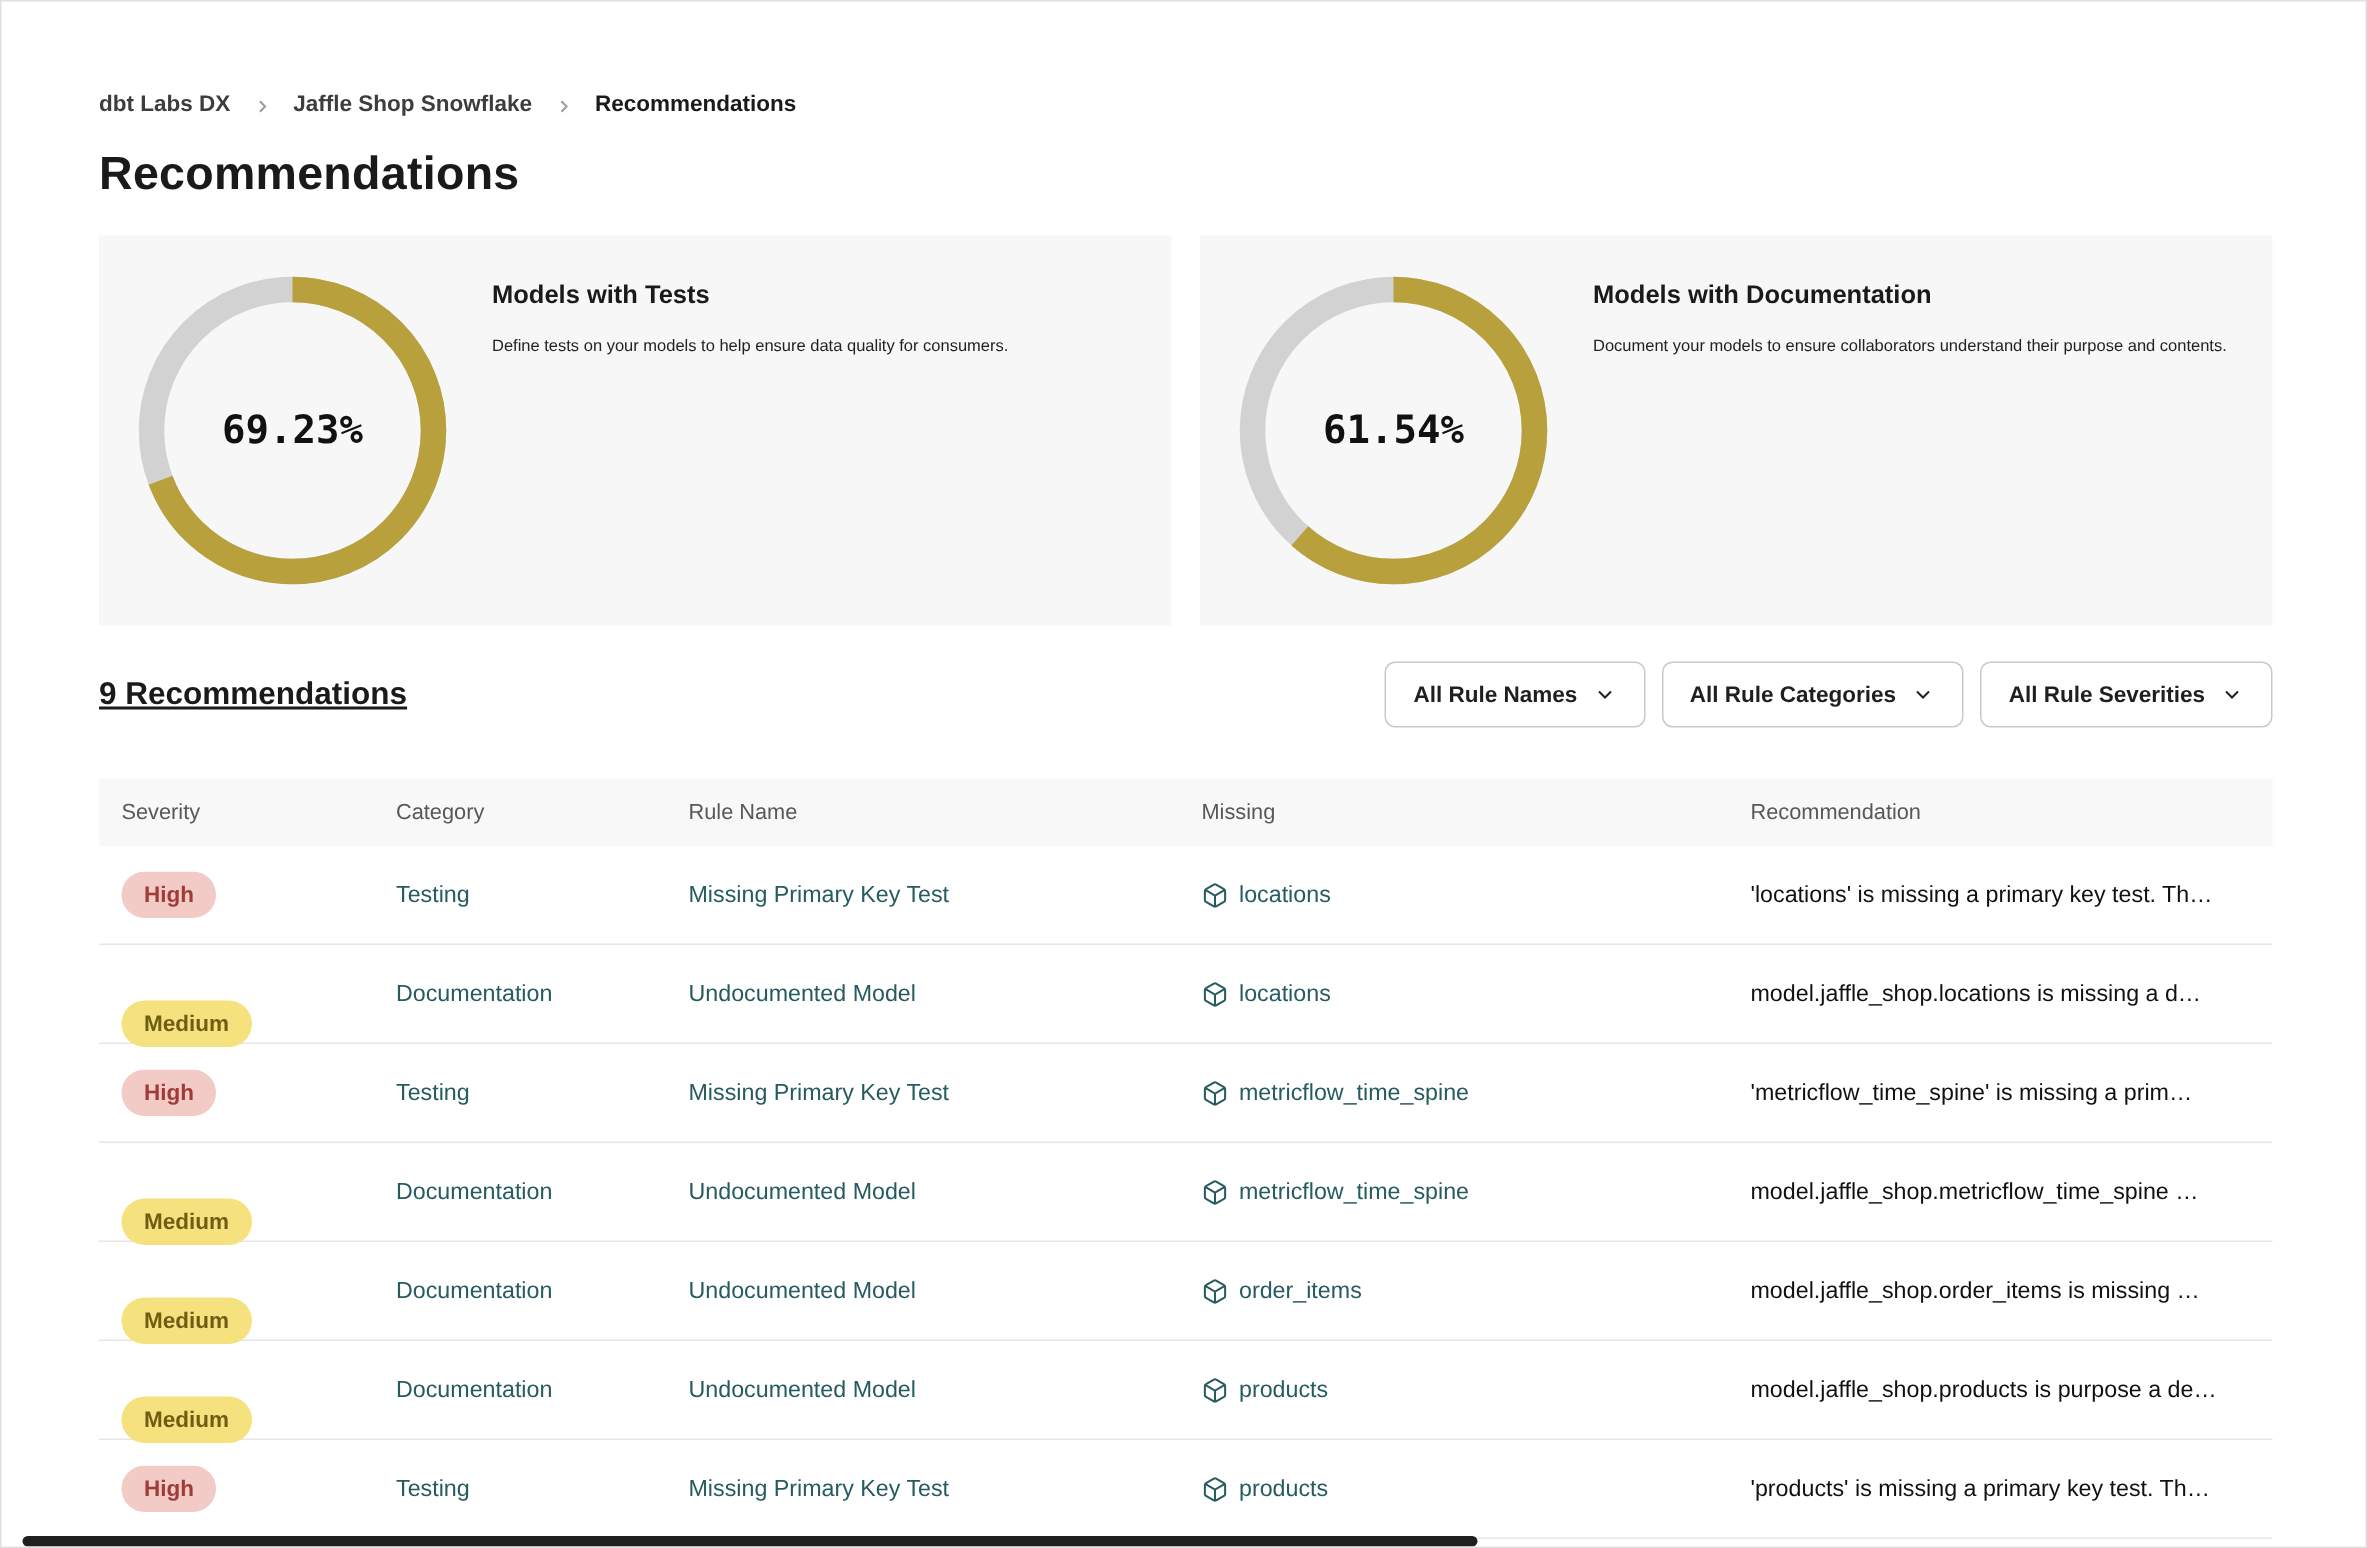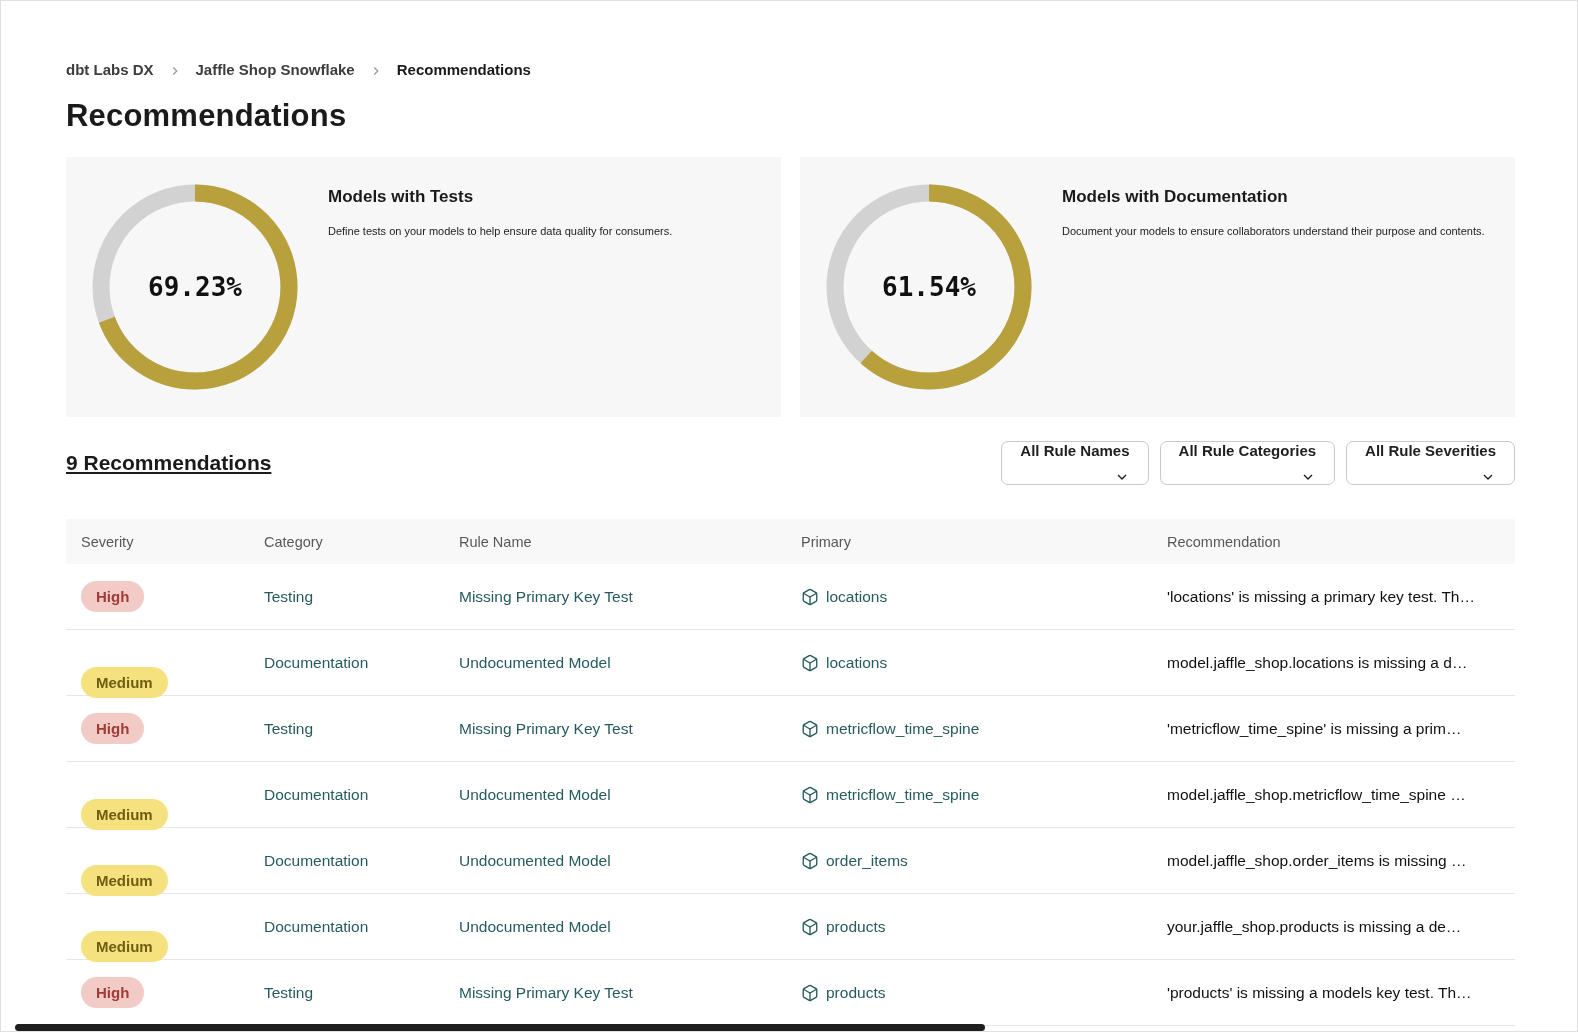--- a/index.html
+++ b/index.html
@@ -51,23 +51,23 @@
   }
   .card-text{padding:30px 30px 0 27px;}
   .card-title{font-size:17px;font-weight:700;margin-bottom:16px;}
   .card-desc{font-size:11px;line-height:1.55;color:#222;max-width:450px;}
 
   
   .filter-row{display:flex;align-items:center;justify-content:space-between;margin-top:24px;}
   .rec-count{font-size:21px;font-weight:700;text-decoration:underline;}
   .filters{display:flex;gap:11px;}
   .filter-btn{
-    display:flex;align-items:flex-end;gap:10px;height:44px;padding:0 18px;
+    display:flex;align-items:center;gap:10px;height:44px;padding:0 18px;
     background:#fff;border:1px solid #c9c9c9;border-radius:7px;
-    font-family:"Liberation Sans", sans-serif;font-size:15px;font-weight:600;color:#1f1f1f;cursor:pointer;flex-direction:column;
+    font-family:"Liberation Sans", sans-serif;font-size:15px;font-weight:600;color:#1f1f1f;cursor:pointer;
   }
   .filter-btn svg{width:16px;height:16px;stroke:#1f1f1f;stroke-width:2;fill:none;}
 
   
   .table{margin-top:34px;}
   .trow{
     display:grid;grid-template-columns:183px 195px 342px 366px 1fr;
     align-items:center;
   }
   .thead{background:var(--header-bg);height:45px;font-size:14.5px;color:var(--muted);font-weight:500;}
@@ -174,21 +174,21 @@
           </span>
         </button>
       </div>
     </div>
 
     <div class="table">
       <div class="trow thead">
         <div class="cell">Severity</div>
         <div class="cell">Category</div>
         <div class="cell">Rule Name</div>
-        <div class="cell">Primary</div>
+        <div class="cell">Missing</div>
         <div class="cell">Recommendation</div>
       </div>
       <div id="table-body">
         <div class="trow tbody-row">
           <div class="cell"><span class="badge sev-high">High</span></div>
           <div class="cell"><a>Testing</a></div>
           <div class="cell"><a>Missing Primary Key Test</a></div>
           <div class="cell resource-cell">
             <span class="box-icon">
               <svg viewBox="0 0 24 24">
@@ -277,38 +277,38 @@
           <div class="cell resource-cell">
             <span class="box-icon">
               <svg viewBox="0 0 24 24">
                 <path d="M21 16V8a2 2 0 0 0-1-1.73l-7-4a2 2 0 0 0-2 0l-7 4A2 2 0 0 0 3 8v8a2 2 0 0 0 1 1.73l7 4a2 2 0 0 0 2 0l7-4A2 2 0 0 0 21 16z"></path>
                 <polyline points="3.27 6.96 12 12.01 20.73 6.96"></polyline>
                 <line x1="12" y1="22.08" x2="12" y2="12"></line>
               </svg>
             </span>
             <a>products</a>
           </div>
-          <div class="cell rec-text">your.jaffle_shop.products is missing a de…</div>
+          <div class="cell rec-text">model.jaffle_shop.products is purpose a de…</div>
         </div>
 
         <div class="trow tbody-row">
           <div class="cell"><span class="badge sev-high">High</span></div>
           <div class="cell"><a>Testing</a></div>
           <div class="cell"><a>Missing Primary Key Test</a></div>
           <div class="cell resource-cell">
             <span class="box-icon">
               <svg viewBox="0 0 24 24">
                 <path d="M21 16V8a2 2 0 0 0-1-1.73l-7-4a2 2 0 0 0-2 0l-7 4A2 2 0 0 0 3 8v8a2 2 0 0 0 1 1.73l7 4a2 2 0 0 0 2 0l7-4A2 2 0 0 0 21 16z"></path>
                 <polyline points="3.27 6.96 12 12.01 20.73 6.96"></polyline>
                 <line x1="12" y1="22.08" x2="12" y2="12"></line>
               </svg>
             </span>
             <a>products</a>
           </div>
-          <div class="cell rec-text">'products' is missing a models key test. Th…</div>
+          <div class="cell rec-text">'products' is missing a primary key test. Th…</div>
         </div>
       </div>
 
     </div>
 
   </div>
 
   <div class="hscroll-thumb"></div>
 </div>
 

